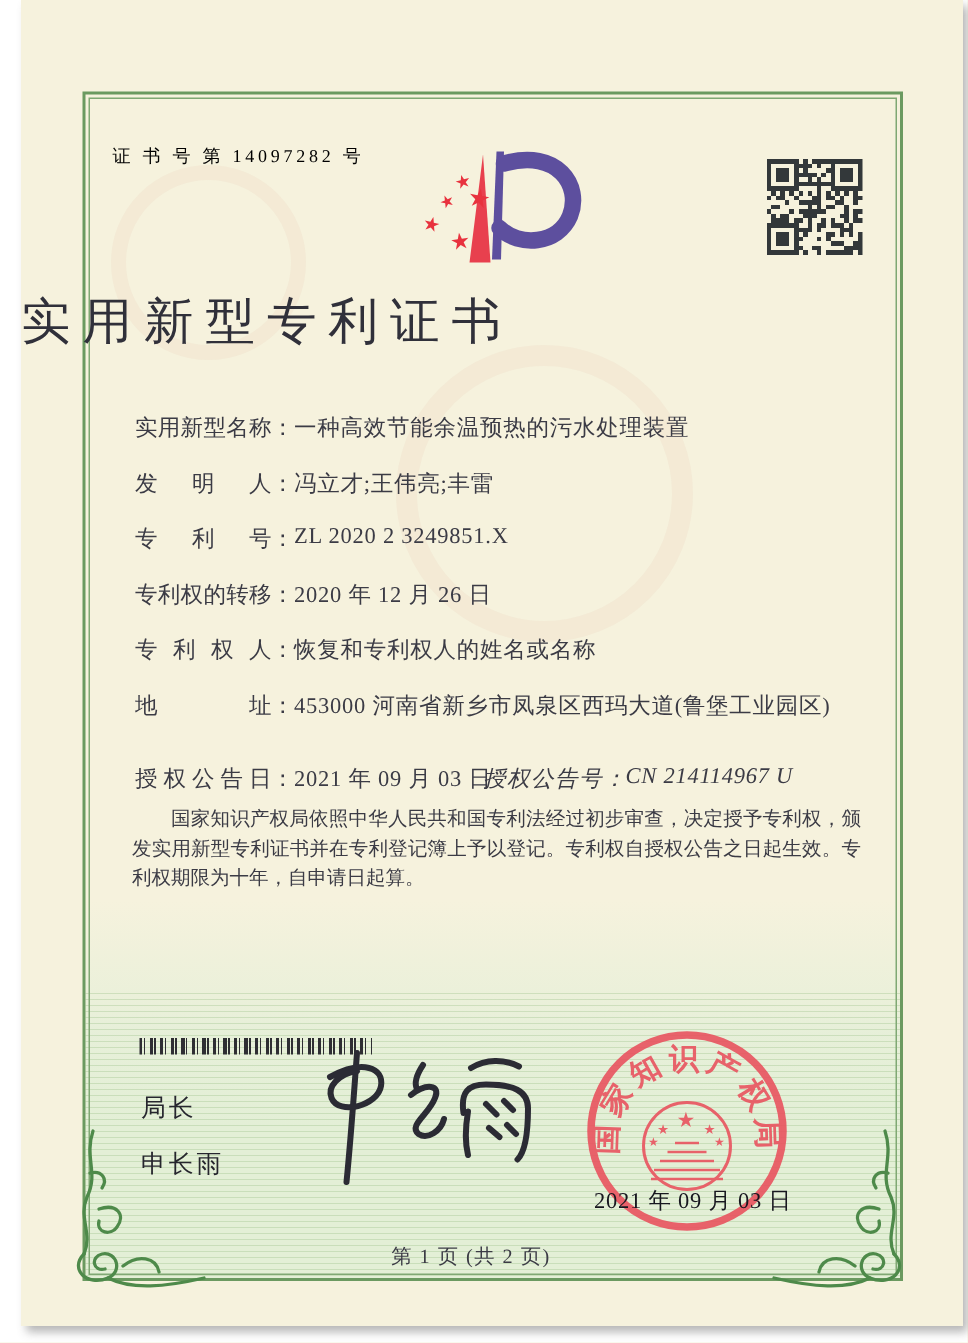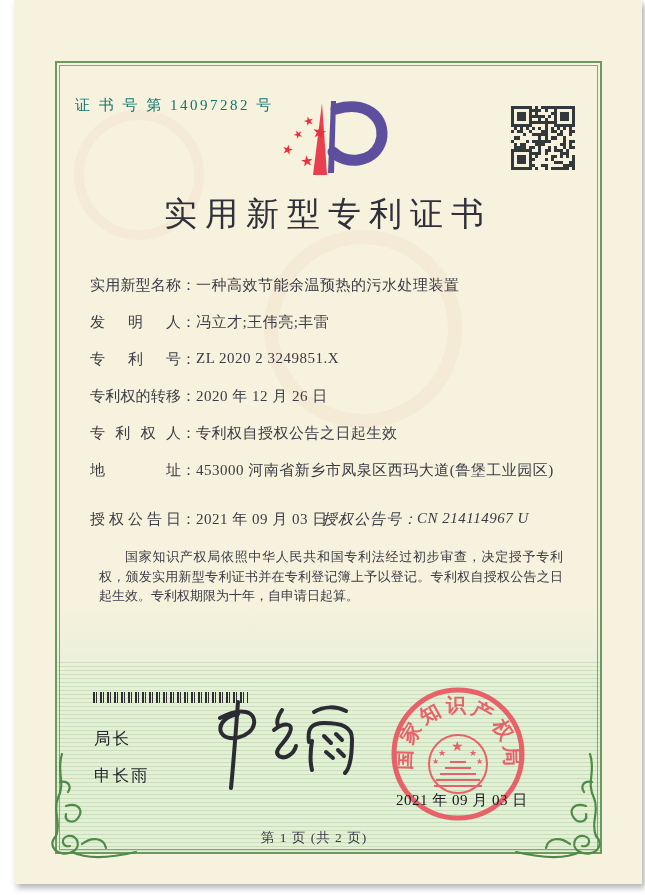--- a/index.html
+++ b/index.html
@@ -32,46 +32,46 @@
     background:repeating-linear-gradient(180deg, rgba(146,186,126,.32) 0 1px, rgba(0,0,0,0) 1px 4px);
   }
   .watermark{
     position:absolute;border-radius:50%;pointer-events:none;
     border:14px solid rgba(226,168,150,.10);
   }
   .wm1{left:250px;top:230px;width:170px;height:170px;}
   .wm2{left:60px;top:110px;width:110px;height:110px;border-width:10px;}
 
   .cert-no{
-    position:absolute;left:61px;top:96px;font-size:15px;letter-spacing:2.5px;color:#0f766e;
+    position:absolute;left:61px;top:96px;font-size:12px;letter-spacing:2.5px;color:#000000;
   }
   .logo{position:absolute;left:266px;top:96px;}
   .qr{position:absolute;left:497px;top:106px;}
 
   .title{
-    position:absolute;left:0;top:192px;width:628px;text-align:center;
+    position:absolute;left:0;top:192px;width:628px;text-align:left;
     font-size:33px;letter-spacing:8px;color:#30303a;font-weight:500;
   }
 
   .fields{position:absolute;left:76px;top:0;width:500px;color:#3b3b45;font-size:15px;}
   .frow{position:absolute;left:0;white-space:nowrap;}
   .flabel{
     display:inline-block;width:91px;text-align:justify;text-align-last:justify;
     vertical-align:top;
   }
   .fcolon{display:inline-block;vertical-align:top;}
   .fvalue{display:inline-block;vertical-align:top;letter-spacing:.5px;}
   .frow .pair2{position:absolute;left:232px;top:0;white-space:nowrap;font-style:italic;}
   .pair2 .flabel{width:auto;letter-spacing:1px;}
 
   .legal{
     position:absolute;left:74px;top:536px;width:486px;
     font-size:13px;line-height:19.5px;color:#3b3b45;text-align:justify;
   }
-  .legal p{margin:11px;text-indent:2em;}
+  .legal p{margin:0;text-indent:2em;}
 
   .barcode{
     position:absolute;left:79px;top:692px;width:155px;height:11px;
     background:repeating-linear-gradient(90deg,
       #2e2e33 0 2px, transparent 2px 3px,
       #2e2e33 3px 4px, transparent 4px 7px,
       #2e2e33 7px 9px, transparent 9px 10px,
       #2e2e33 10px 11px, transparent 11px 14px);
   }
 
@@ -302,21 +302,21 @@
     <div class="frow" style="top:313px">
       <span class="flabel">发明人</span><span class="fcolon">：</span><span class="fvalue">冯立才;王伟亮;丰雷</span>
     </div>
     <div class="frow" style="top:350px">
       <span class="flabel">专利号</span><span class="fcolon">：</span><span class="fvalue">ZL 2020 2 3249851.X</span>
     </div>
     <div class="frow" style="top:387px">
       <span class="flabel">专利权的转移</span><span class="fcolon">：</span><span class="fvalue">2020 年 12 月 26 日</span>
     </div>
     <div class="frow" style="top:424px">
-      <span class="flabel">专利权人</span><span class="fcolon">：</span><span class="fvalue">专利权自授权公告之日起生效</span>
+      <span class="flabel">专利权人</span><span class="fcolon">：</span><span class="fvalue">恢复和专利权人的姓名或名称</span>
     </div>
     <div class="frow" style="top:461px">
       <span class="flabel">地址</span><span class="fcolon">：</span><span class="fvalue">453000 河南省新乡市凤泉区西玛大道(鲁堡工业园区)</span>
     </div>
     <div class="frow" style="top:510px">
       <span class="flabel">授权公告日</span><span class="fcolon">：</span><span class="fvalue">2021 年 09 月 03 日</span>
       <span class="pair2">
         <span class="flabel">授权公告号</span><span class="fcolon">：</span><span class="fvalue">CN 214114967 U</span>
       </span>
     </div>

